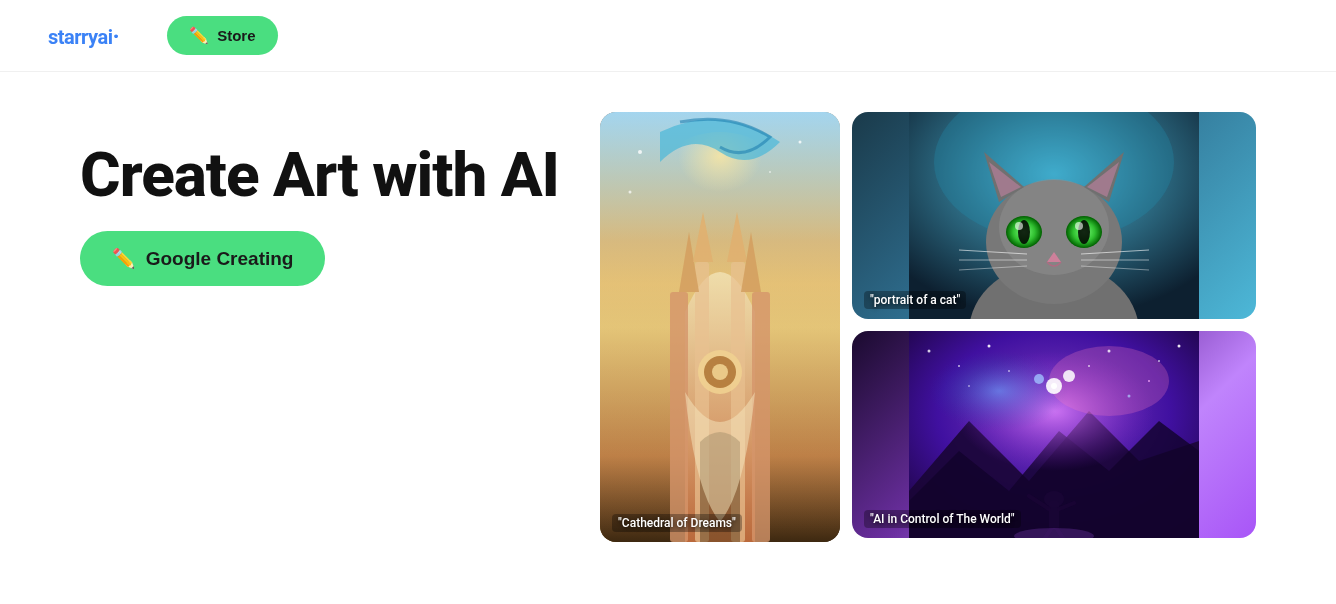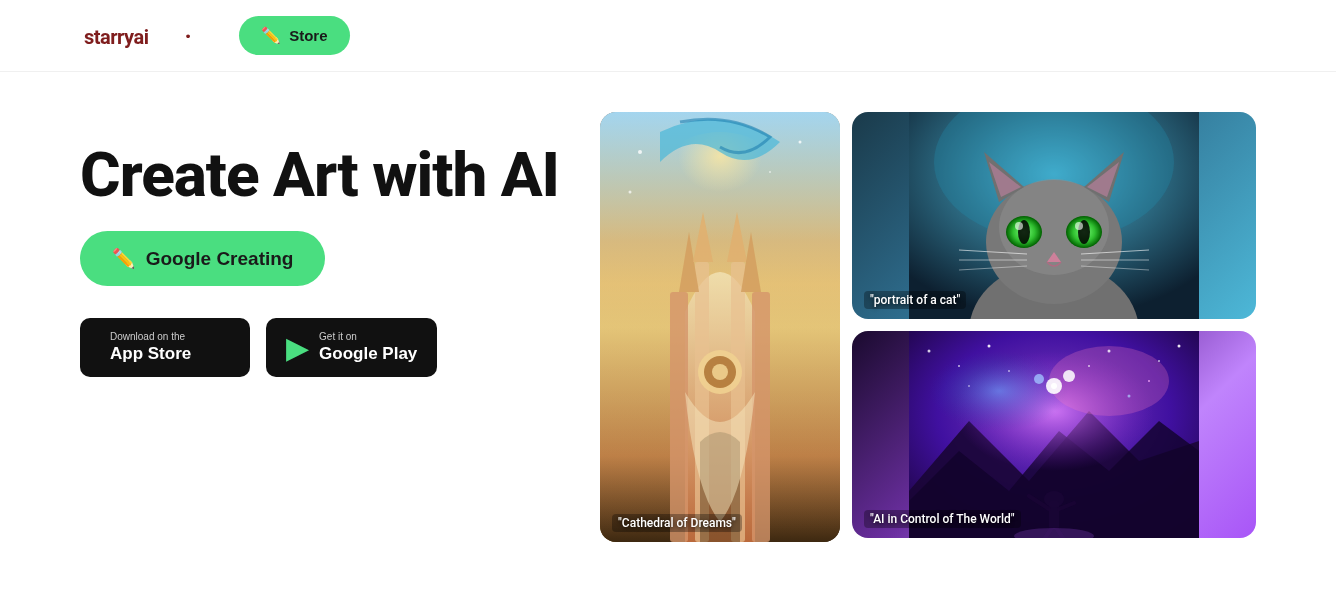--- a/index.html
+++ b/index.html
@@ -18,21 +18,21 @@
       padding: 16px 48px;
       border-bottom: 1px solid #f0f0f0;
     }
     .logo {
       font-size: 20px;
       font-weight: 700;
       color: #111;
       letter-spacing: -0.5px;
       margin-right: 48px;
     }
-    .logo span { color: #7f1d1d; margin-left: 36px; }
+    .logo span { color: #3b82f6; }
     .logo-dot { color: #4ade80; font-size: 24px; }
     .nav-links {
       display: flex;
       gap: 32px;
       flex: 1;
     }
     .nav-link {
       text-decoration: none;
       font-size: 15px;
       color: #555;
@@ -197,36 +197,20 @@
 </nav>
 
 <div class="main">
 
   <div class="left">
     <h1 class="hero-title">Create Art with AI</h1>
     <button class="start-btn">
       <span>✏️</span>
       <span>Google Creating</span>
     </button>
-    <div class="app-buttons">
-      <button class="app-btn">
-        <span class="app-btn-icon"></span>
-        <div class="app-btn-text">
-          <span class="app-btn-small">Download on the</span>
-          <span class="app-btn-large">App Store</span>
-        </div>
-      </button>
-      <button class="app-btn">
-        <span class="app-btn-icon" style="color: #4ade80; font-size: 30px;">▶</span>
-        <div class="app-btn-text">
-          <span class="app-btn-small">Get it on</span>
-          <span class="app-btn-large">Google Play</span>
-        </div>
-      </button>
-    </div>
   </div>
 
   <div class="right">
 
     <div class="art-col-left">
       <div class="art-card art-card-large">
         <div class="cathedral-art">
           <div class="cathedral-bg"></div>
 
           <svg width="240" height="430" style="position:absolute;top:0;left:0;" viewBox="0 0 240 430">

